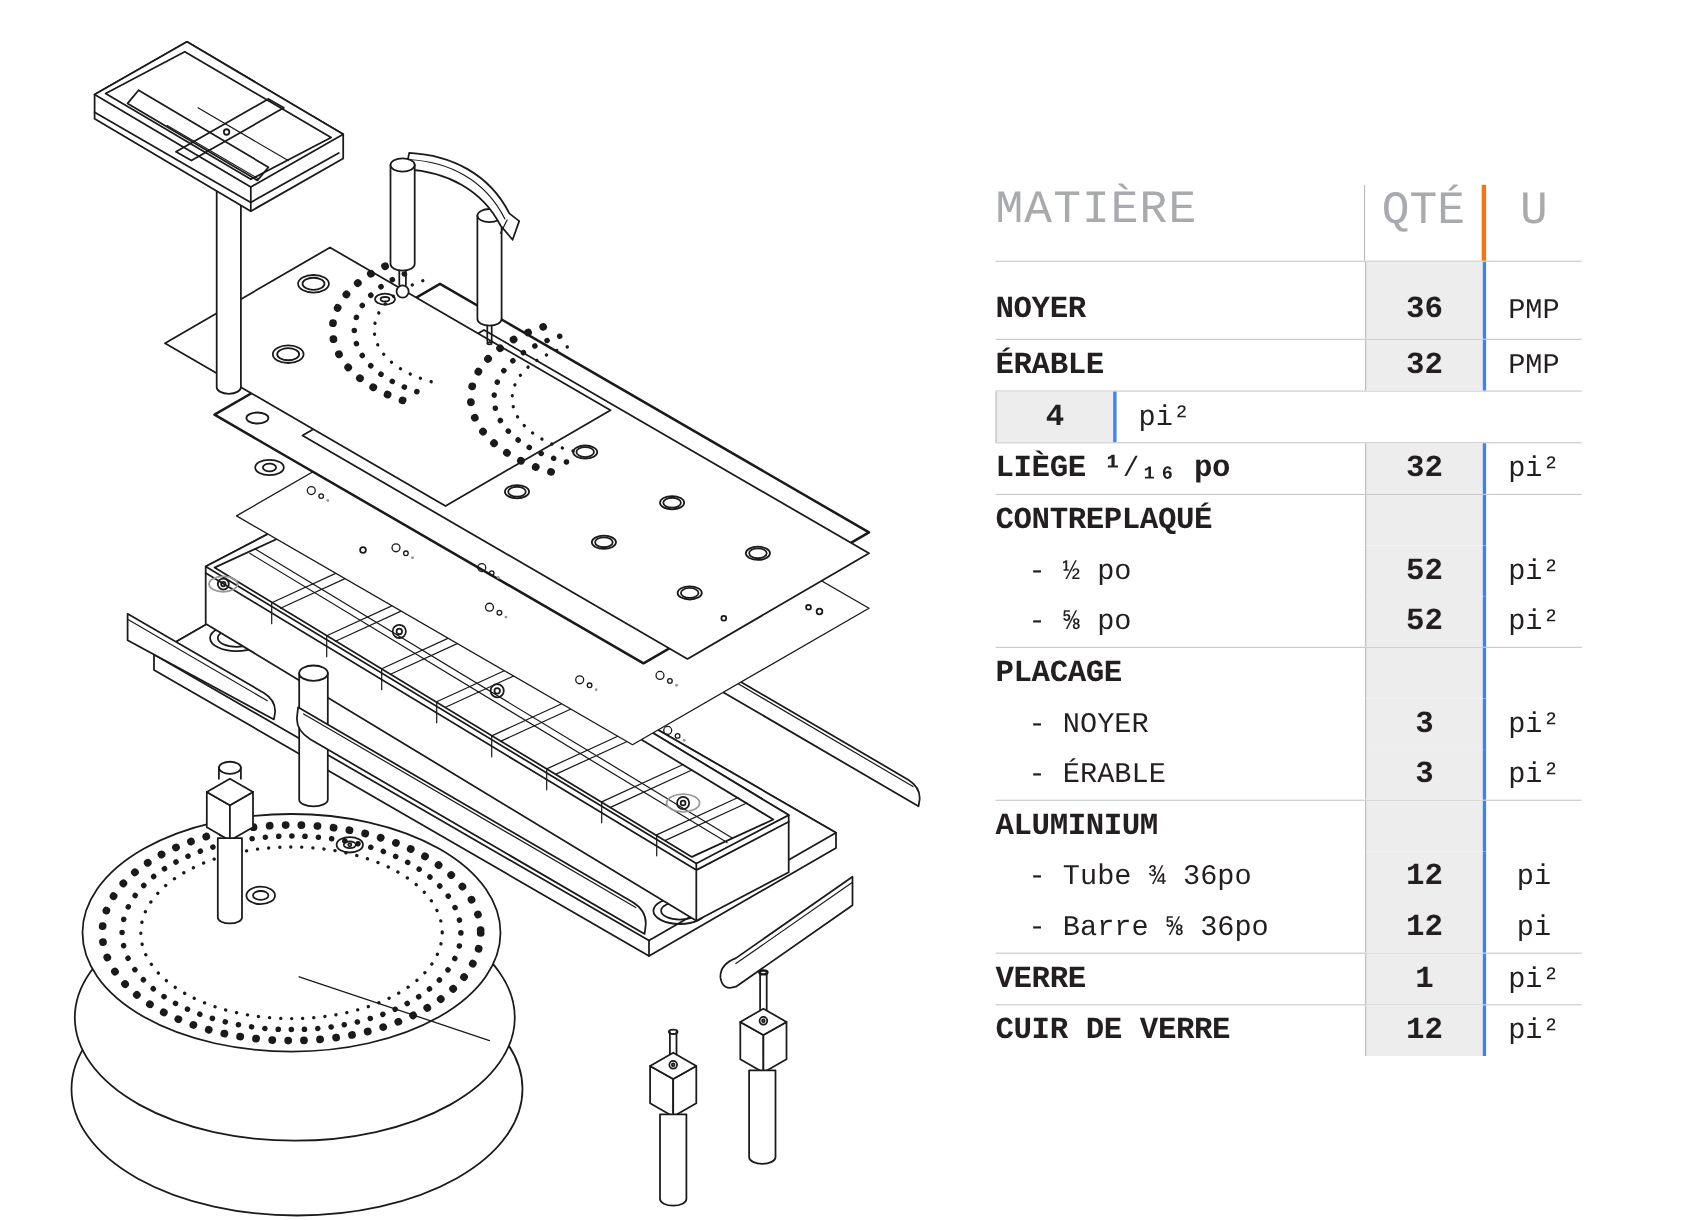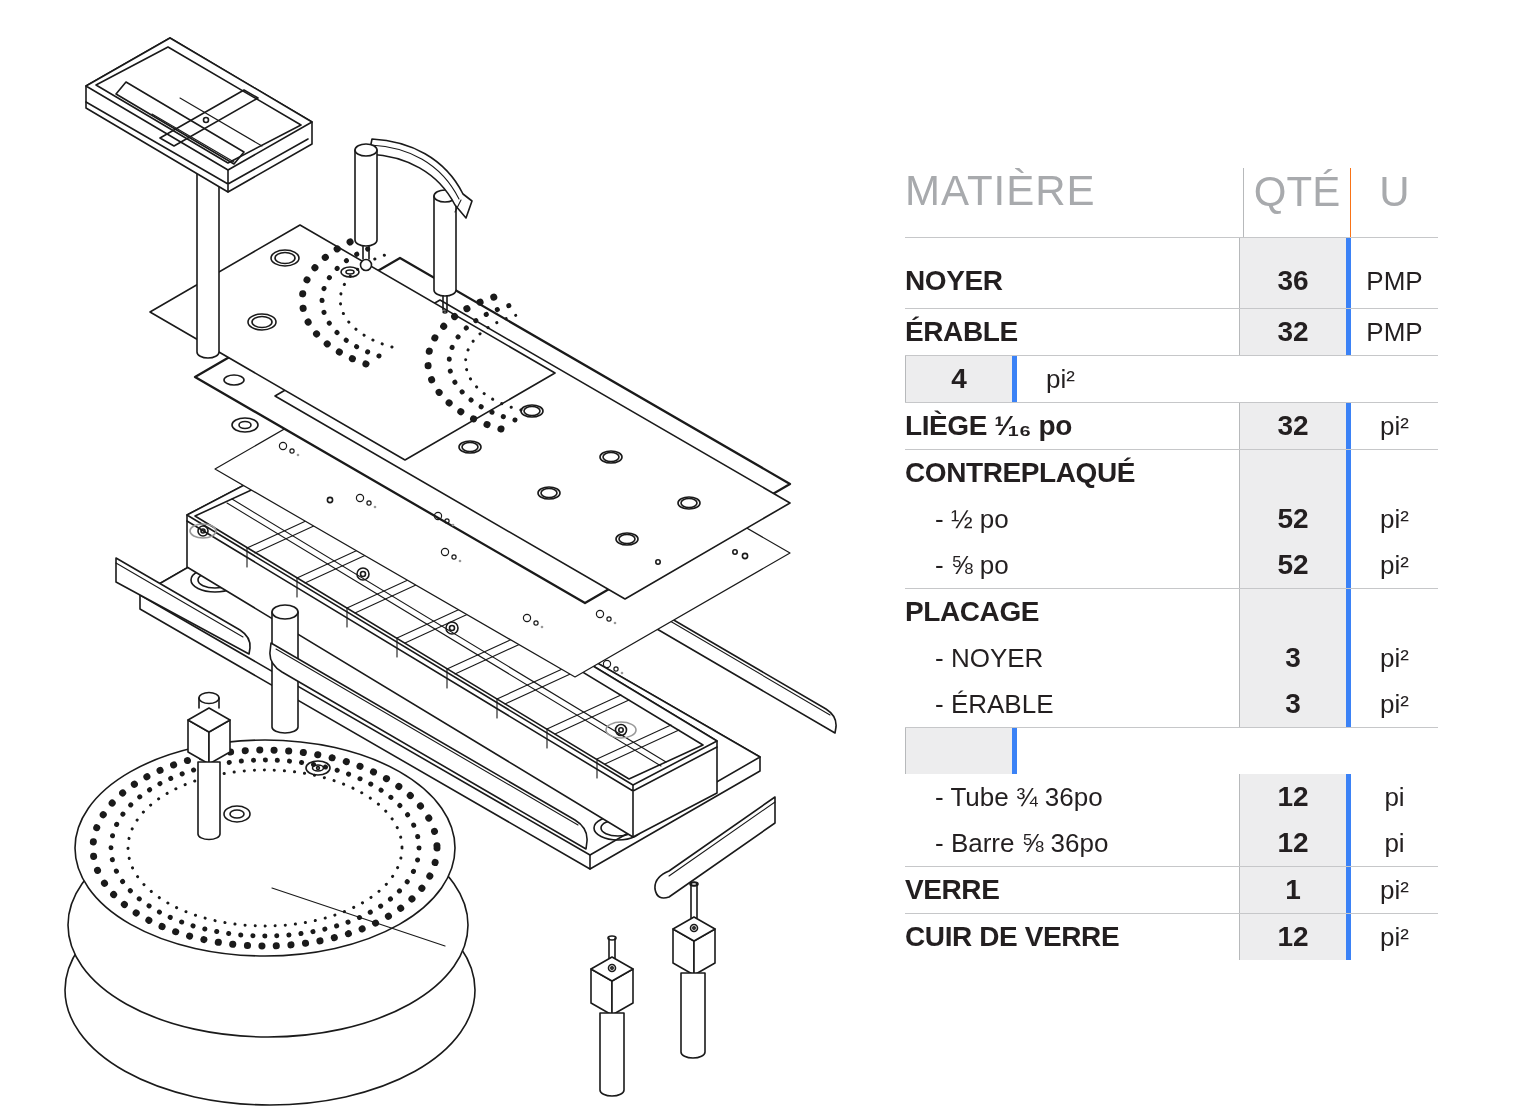--- a/index.html
+++ b/index.html
@@ -1,33 +1,33 @@
 <!DOCTYPE html>
 <html><head>
 <meta charset="utf-8">
 <style>
   html,body{margin:0;padding:0;background:#ffffff;}
   .stage{position:relative;width:1531px;height:1109px;background:#fff;overflow:hidden;
-         font-family:Liberation Sans, sans-serif;color:#231f20;}
+         font-family:Liberation Mono, monospace;color:#231f20;}
   .drawing{position:absolute;left:0;top:0;}
   
   .bom{position:absolute;left:905px;top:168px;width:533px;}
   .bom-header{display:flex;height:69px;border-bottom:1px solid #c6c7c9;align-items:flex-start;}
   .h-mat{flex:1;font-size:42px;color:#a8aaad;letter-spacing:1px;line-height:1.1;}
   .h-qty{width:106px;display:flex;justify-content:center;font-size:42px;color:#a8aaad;
-         border-left:1px solid #b7b9bb;border-right:1px solid #f97316;height:100%;align-items:flex-start;}
+         border-left:1px solid #b7b9bb;border-right:4px solid #f97316;height:100%;align-items:flex-start;}
   .h-u{width:87px;display:flex;justify-content:center;font-size:42px;color:#a8aaad;}
   .row{display:flex;min-height:46px;align-items:stretch;}
   .row.sep{border-bottom:1px solid #c6c7c9;}
   .row.first{min-height:70px;}
   .cell{display:flex;align-items:center;}
   .row.first .cell{align-items:flex-end;padding-bottom:11px;}
   .cell-label{flex:1;font-size:28px;font-weight:bold;letter-spacing:-0.4px;}
   .row.sub .cell-label{font-weight:normal;font-size:26px;padding-left:30px;letter-spacing:0;}
-  .cell-qty{width:106px;background:#ededee;border-left:1px solid #b7b9bb;border-right:5px solid #3b82f6;
+  .cell-qty{width:106px;background:#ededee;border-left:1px solid #b7b9bb;border-right:3px solid #3b82f6;
             justify-content:center;font-weight:bold;font-size:28px;}
   .cell-unit{width:87px;justify-content:center;font-size:26px;font-weight:normal;}
 </style>
 </head>
 <body>
 
 <div class="stage">
 
   <svg class="drawing" width="900" height="1109" viewBox="0 0 900 1109" stroke="#1a1a1a" fill="none" stroke-width="1.6" stroke-linejoin="round" stroke-linecap="round">
 
@@ -357,20 +357,23 @@
           </div>
       <div class="cell cell-qty">
             <span>3</span>
           </div>
       <div class="cell cell-unit">
             <span>pi²</span>
           </div>
     </div>
 
     <div class="row main">
+      <div class="cell cell-label">
+            <span>ALUMINIUM</span>
+          </div>
       <div class="cell cell-qty">
             <span></span>
           </div>
       <div class="cell cell-unit">
             <span></span>
           </div>
     </div>
 
     <div class="row sub">
       <div class="cell cell-label">

